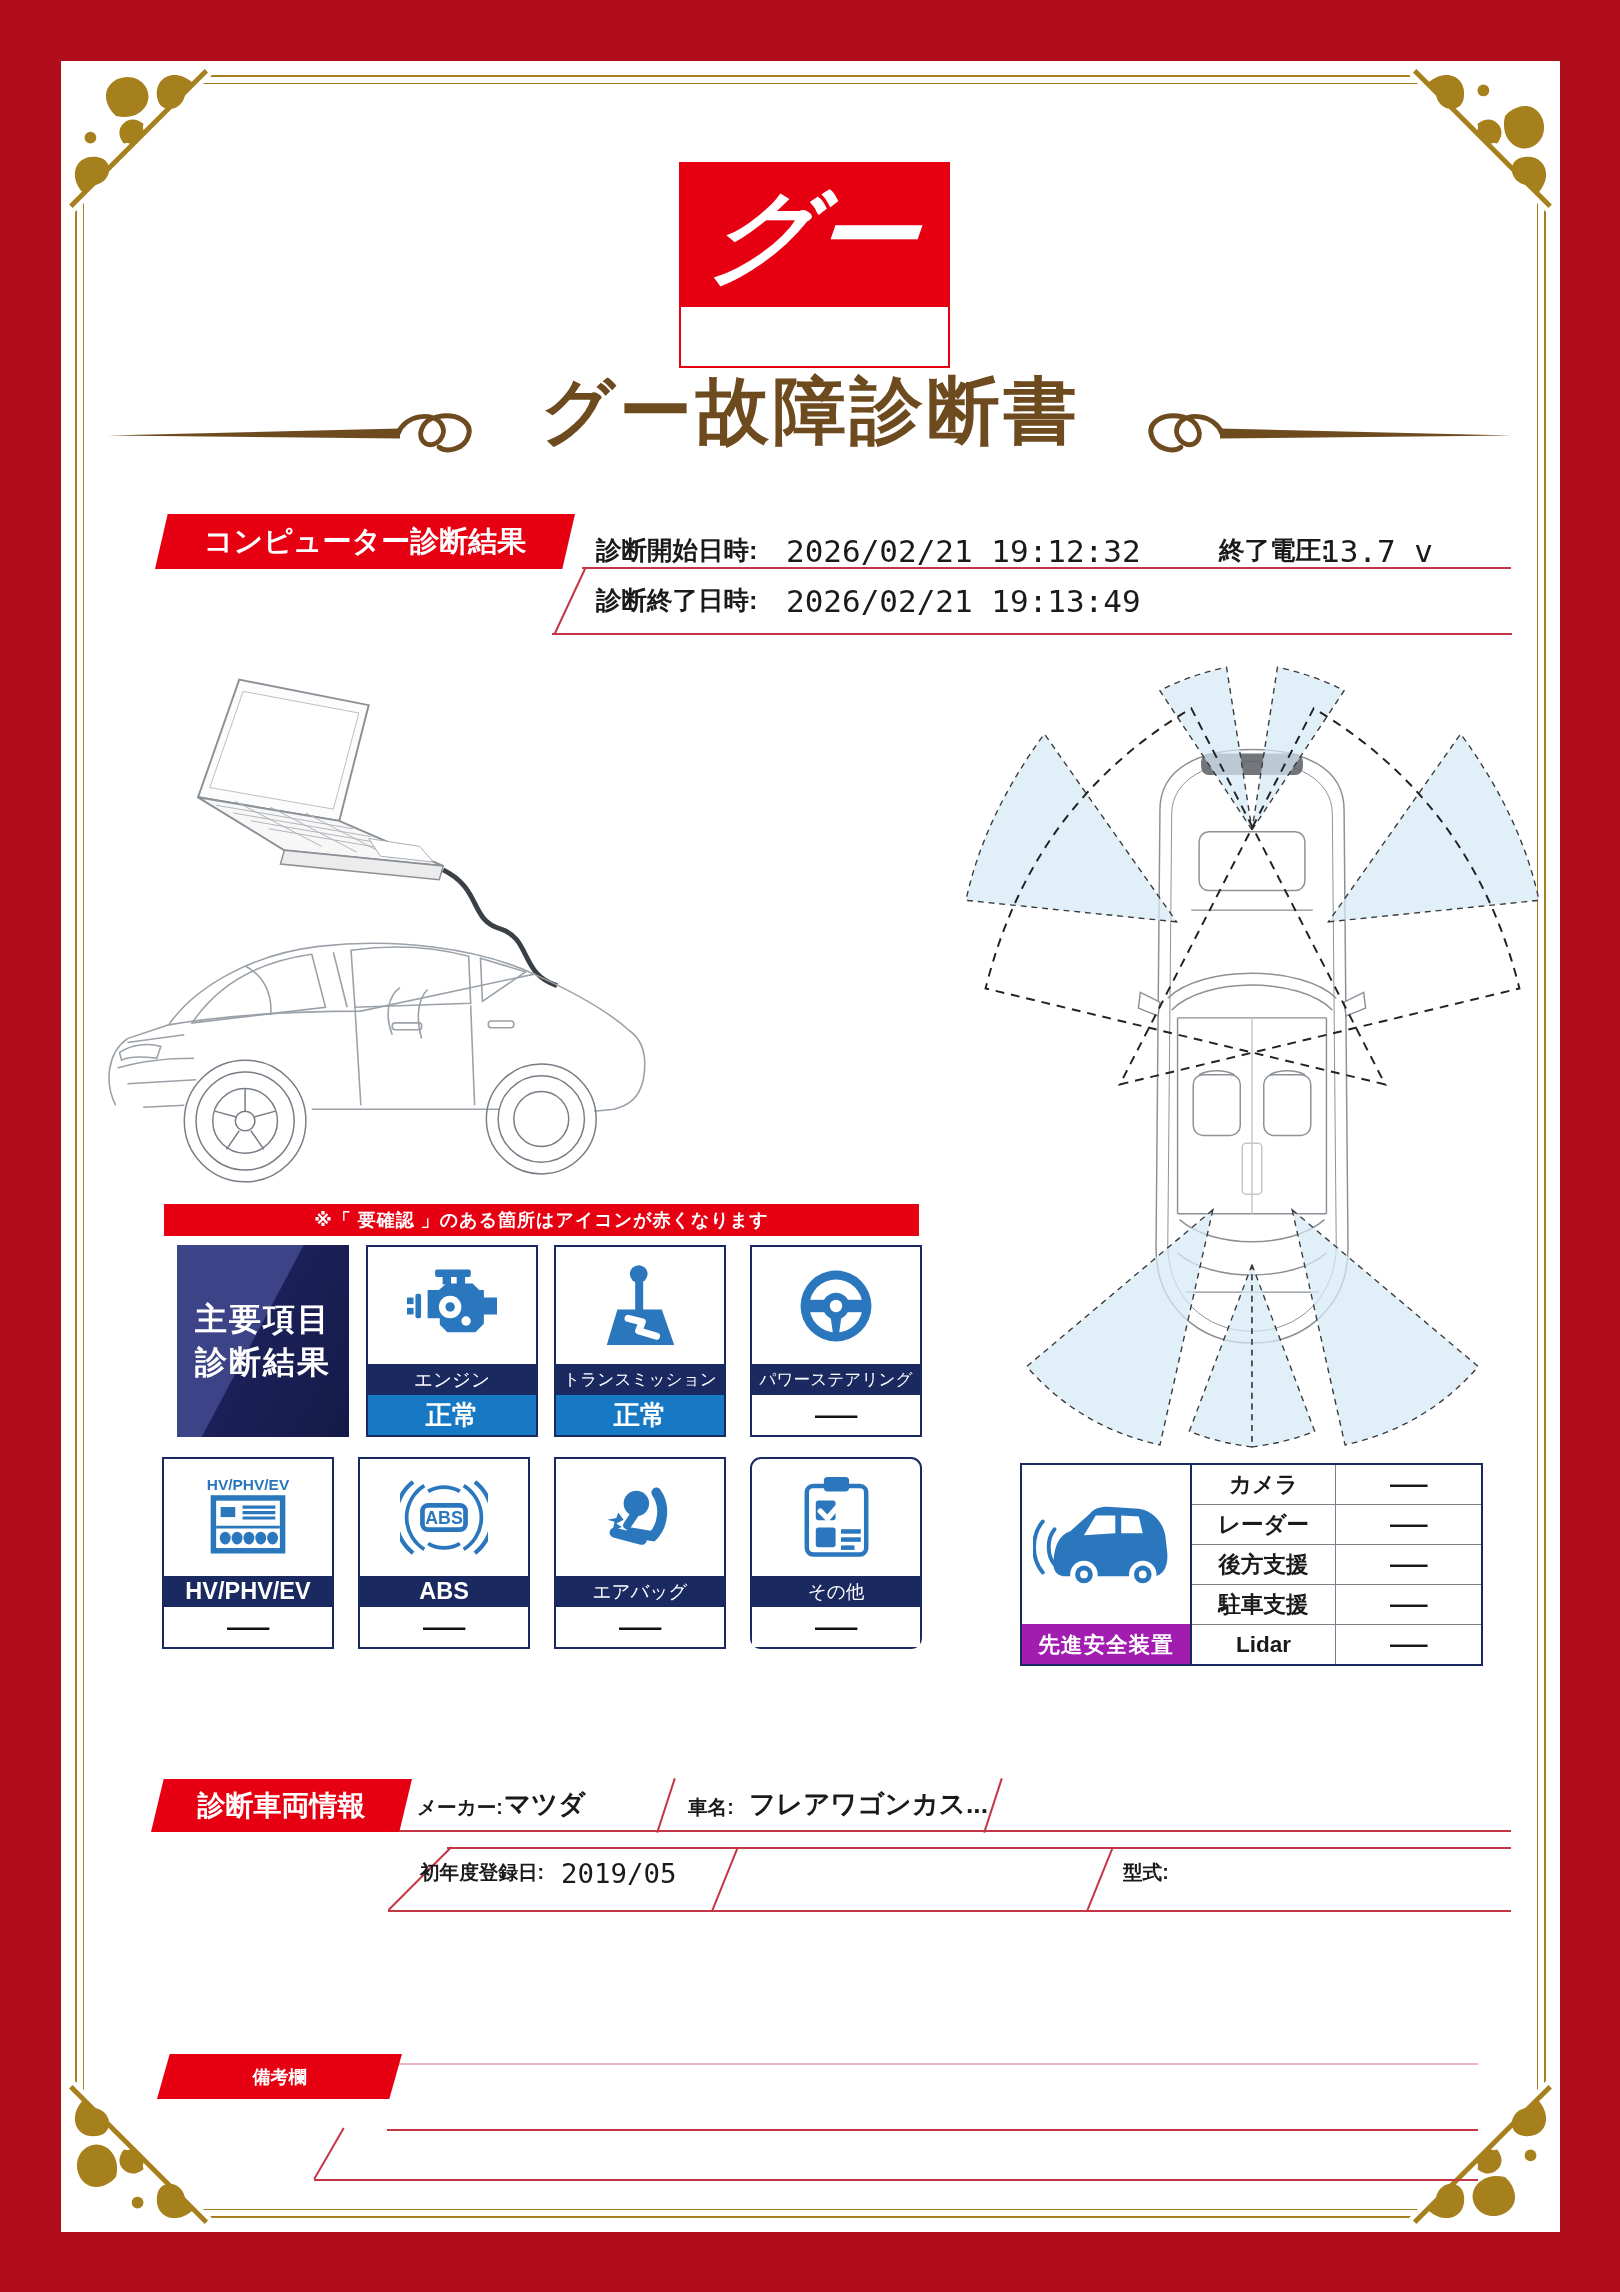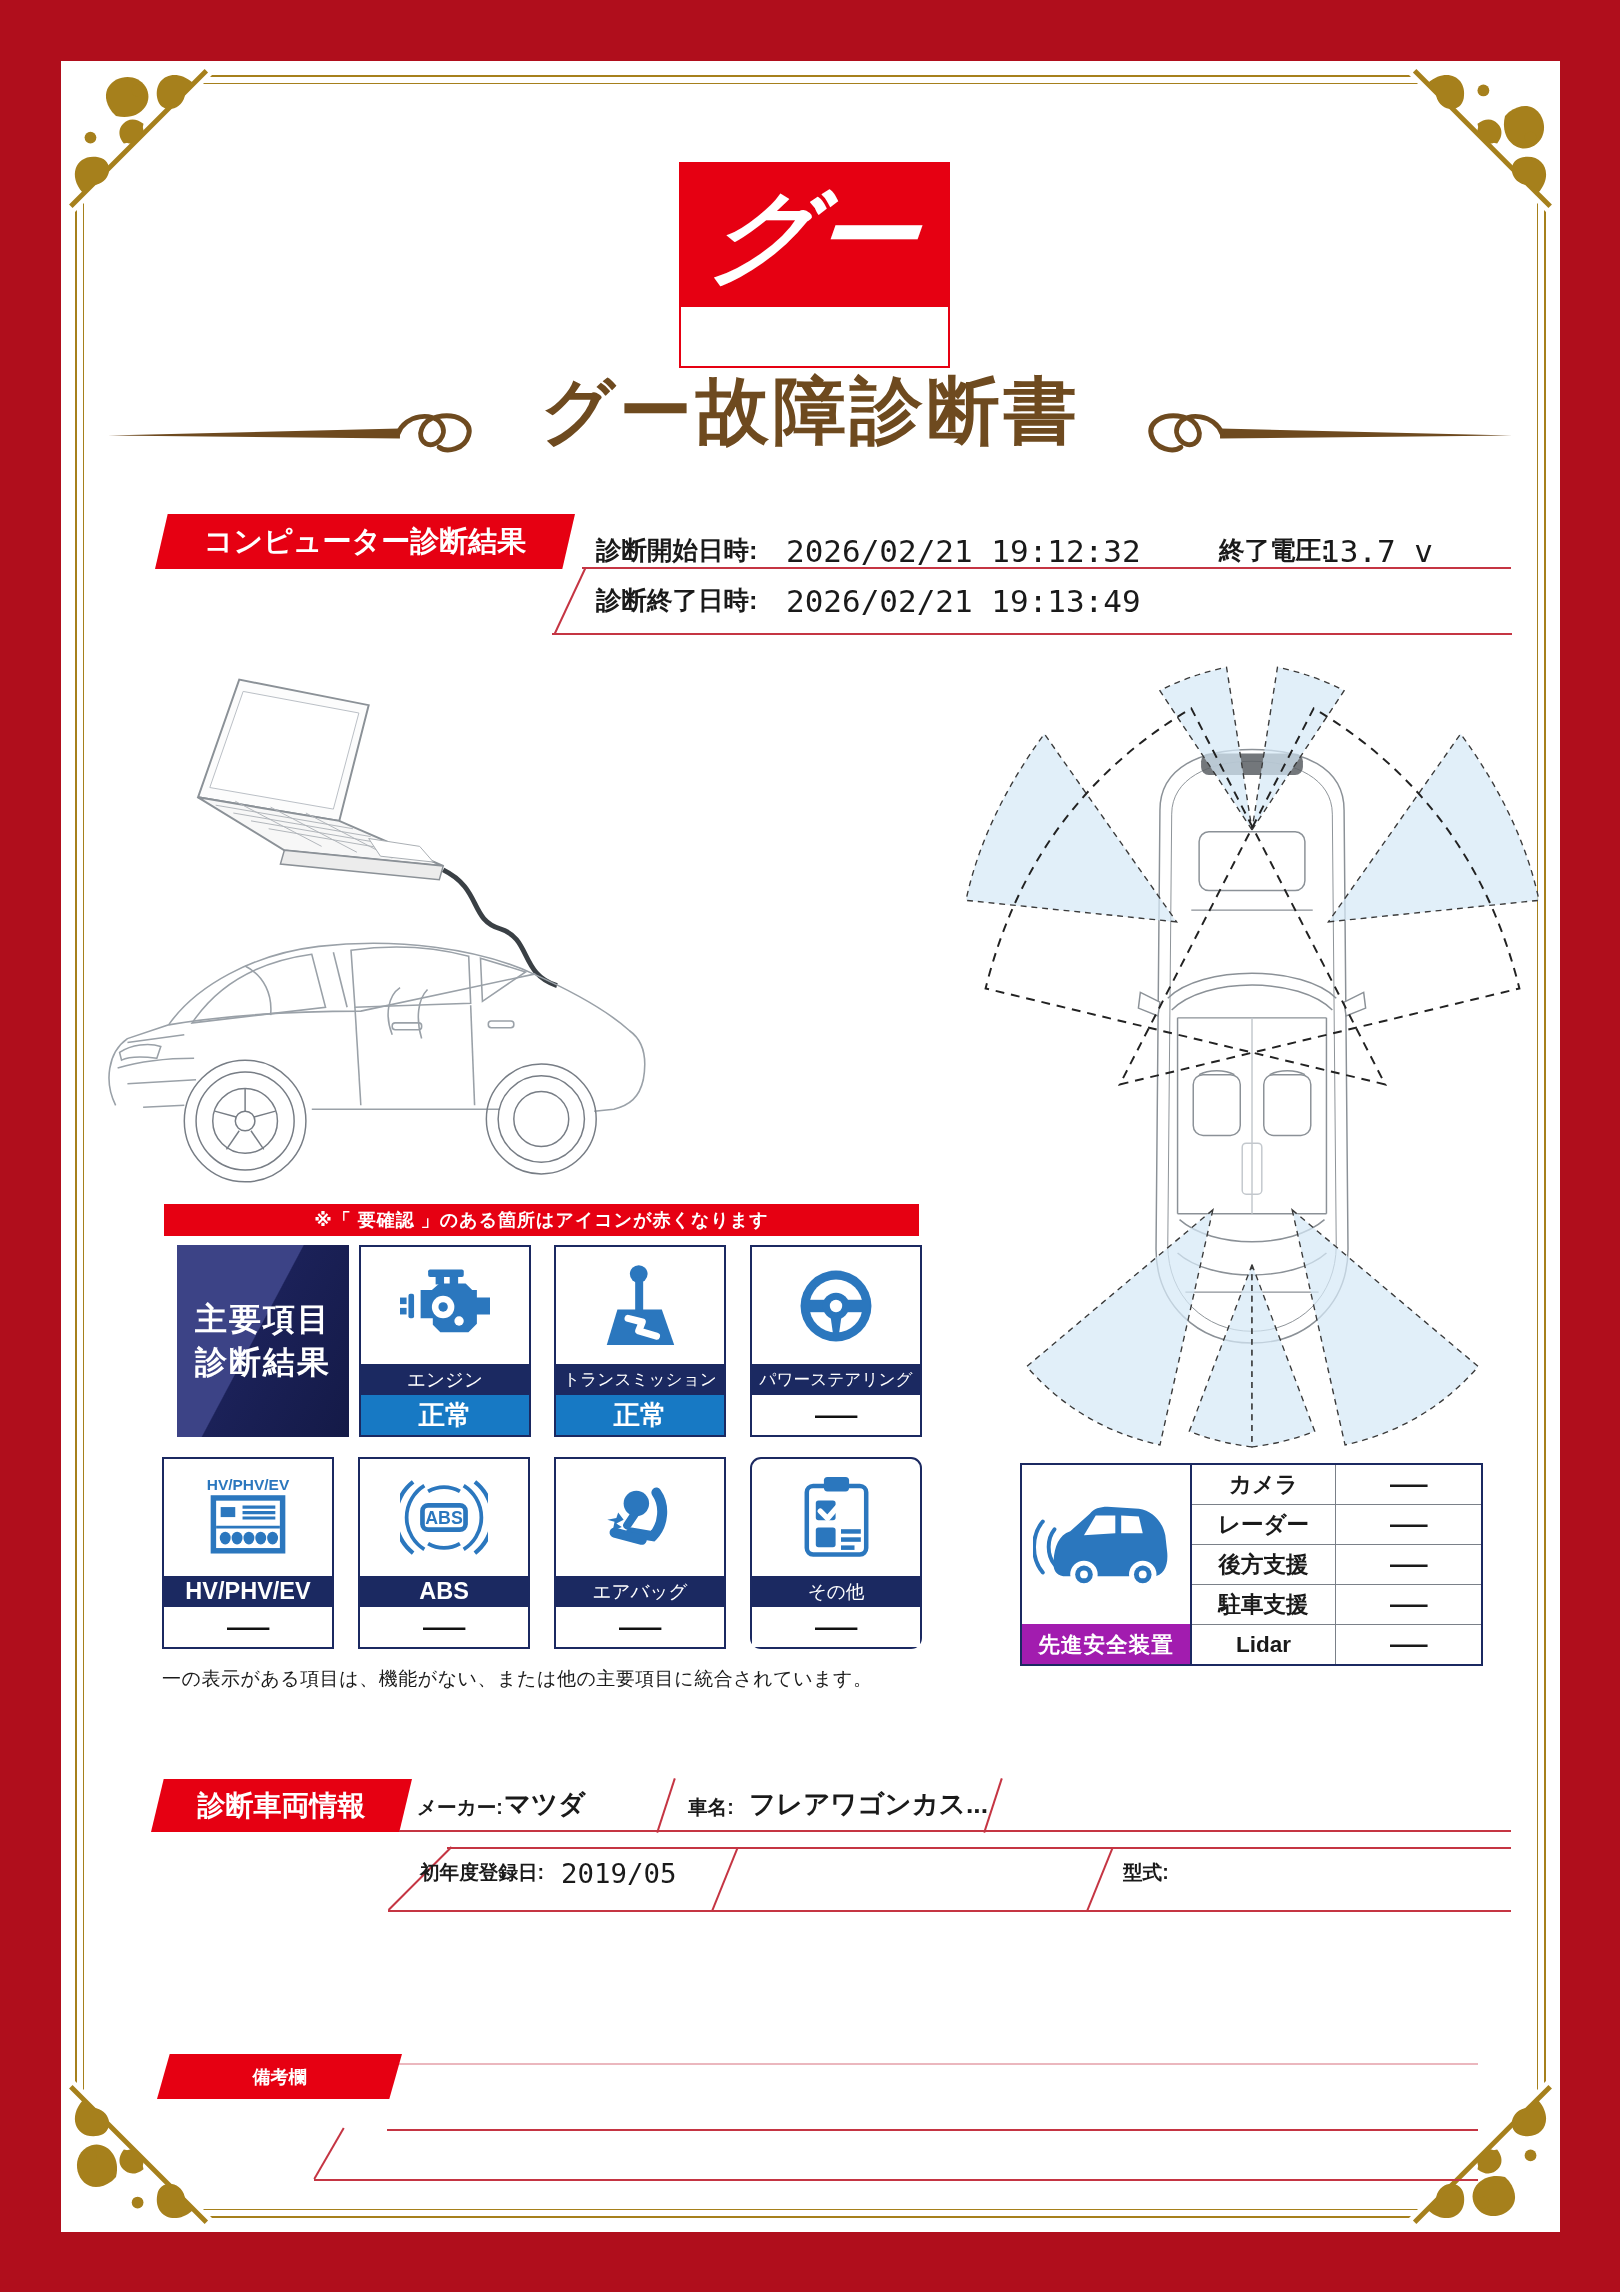--- a/index.html
+++ b/index.html
@@ -257,21 +257,21 @@
       </g>
     </svg>
 
     <div class="notice-bar">※「 要確認 」のある箇所はアイコンが赤くなります</div>
 
     <div class="grid" id="grid">
       <div class="summary">
         <div>主要項目</div>
         <div>診断結果</div>
       </div>
-    <div class="cell" style="left: 197px; top: 0px;">
+    <div class="cell" style="left: 204px; top: 0px;">
           <div class="c-icon">
             <svg viewBox="0 0 96 78" width="90" height="74">
               <g fill="#2B77BE">
                 <rect x="30" y="0" width="38" height="8" rx="2"></rect>
                 <rect x="38" y="8" width="9" height="8"></rect>
                 <rect x="53" y="8" width="9" height="8"></rect>
                 <rect x="0" y="30" width="7" height="7"></rect>
                 <rect x="0" y="41" width="7" height="7"></rect>
                 <rect x="9" y="26" width="6" height="26" rx="2"></rect>
                 <path d="M22,22 h12 l8,-7 h28 l7,7 h5 v8 h14 v18 h-14 v10 l-9,9 h-30 l-8,-8 v-7 h-13 z"></path>
@@ -392,21 +392,20 @@
               </g>
             </svg>
           </div>
           <div class="c-label">その他</div>
           <div class="c-status none">
             <span>―</span>
           </div>
         </div>
       </div>
 
-    <div class="items-note">一の表示がある項目は、機能がない、または他の主要項目に統合されています。</div>
 
     <div class="safety">
       <div class="s-left">
         <div class="s-iconwrap" id="safety-icon">
             <svg viewBox="0 0 150 108" width="147" height="106">
               <g stroke="#2B77BE" stroke-width="4" fill="none" stroke-linecap="round">
                 <path d="M22,38 C14,48 14,64 22,74"></path>
                 <path d="M10,30 C-2,44 -2,68 10,82"></path>
               </g>
               <path d="M34,86 C24,86 20,80 21,70 C22,56 26,44 38,40 L58,22 C62,17 68,15 76,15 L108,17 C122,19 132,30 135,44 L137,62 C138,74 134,86 122,86 Z" fill="#2B77BE"></path>

